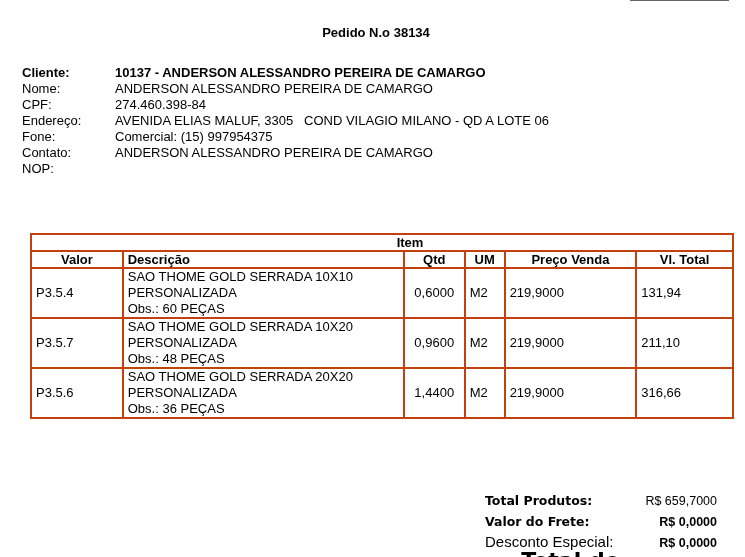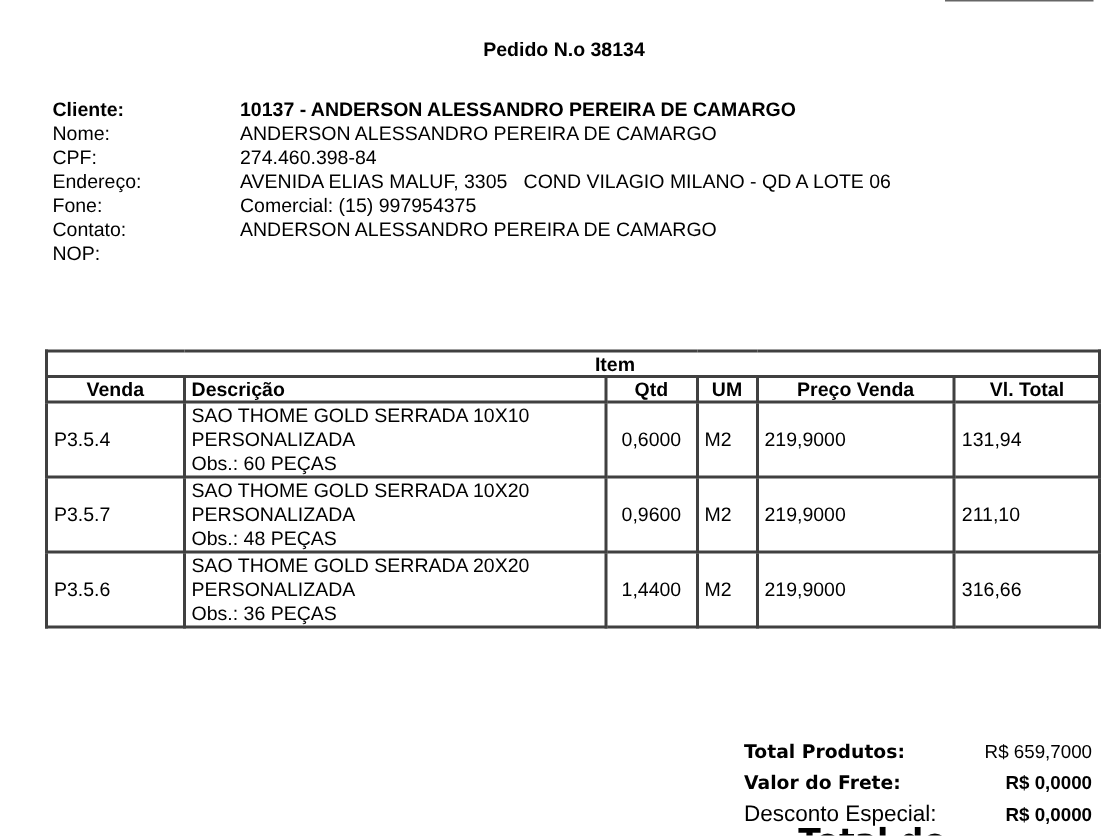--- a/index.html
+++ b/index.html
@@ -5,41 +5,41 @@
     html, body { margin: 0; padding: 0; background: #ffffff; }
     body {
       width: 745px; height: 557px; position: relative; overflow: hidden;
       font-family: "Liberation Sans", sans-serif; color: #000; font-size: 13px;
     }
     .topline { position: absolute; left: 630px; top: 0px; width: 99px; height: 1px; background: #666; }
     .title {
       position: absolute; top: 25px; left: 0; width: 752px; text-align: center;
       font-weight: bold; font-size: 13px;
     }
-    .info { position: absolute; left: 35px; top: 65px; }
+    .info { position: absolute; left: 22px; top: 65px; }
     .info-row { display: flex; height: 16px; line-height: 16px; font-size: 13px; }
     .info-label { width: 93px; }
-    .info-value { white-space: nowrap; margin-left: 32px; }
+    .info-value { white-space: nowrap; }
     .info-row.bold { font-weight: bold; }
 
     table.items {
       position: absolute; left: 30px; top: 233px; width: 704px;
       border-collapse: collapse; font-size: 13px;
       border: 2px solid #808080;
     }
-    table.items th, table.items td { border: 2px solid #404040; padding: 0 4px; }
+    table.items th, table.items td { border: 2px solid #c2410c; padding: 0 4px; }
     table.items th { font-weight: bold; height: 15px; line-height: 15px; }
     table.items th.item-head { text-align: center; padding-left: 60px; }
     table.items td { height: 47px; line-height: 16px; vertical-align: middle; }
     td.code { padding-left: 6px; margin-top: 45px; }
     td.right { text-align: left; padding-right: 6px; }
     td.center { text-align: center; }
     th.left { text-align: left; }
 
-    .totals { position: absolute; left: 496px; top: 450px; width: 232px; text-align: center; }
+    .totals { position: absolute; left: 485px; top: 450px; width: 232px; text-align: center; }
     .tot-row { display: flex; justify-content: space-between; align-items: baseline; height: 21px; }
     .tot-label { font-size: 15px; }
     .tot-label.heavy { font-weight: 900; font-family: "DejaVu Sans", sans-serif; font-size: 12.5px; }
     .tot-label.big { font-weight: 700; font-family: "DejaVu Sans", sans-serif; font-size: 22px; }
     .tot-val { font-size: 12.5px; font-family: "Liberation Sans", sans-serif; margin-top: 44px; }
     .tot-val.bold { font-weight: bold; }
   </style>
 </head>
 <body>
 
@@ -84,21 +84,21 @@
     <col style="width:61px">
     <col style="width:40px">
     <col style="width:132px">
     <col style="width:97px">
   </colgroup>
   <thead>
     <tr>
       <th colspan="6" class="item-head">Item</th>
     </tr>
     <tr>
-      <th>Venda</th>
+      <th>Valor</th>
       <th class="left">Descrição</th>
       <th>Qtd</th>
       <th>UM</th>
       <th>Preço Venda</th>
       <th>Vl. Total</th>
     </tr>
   </thead>
   <tbody>
     <tr>
       <td class="code">P3.5.4</td>

